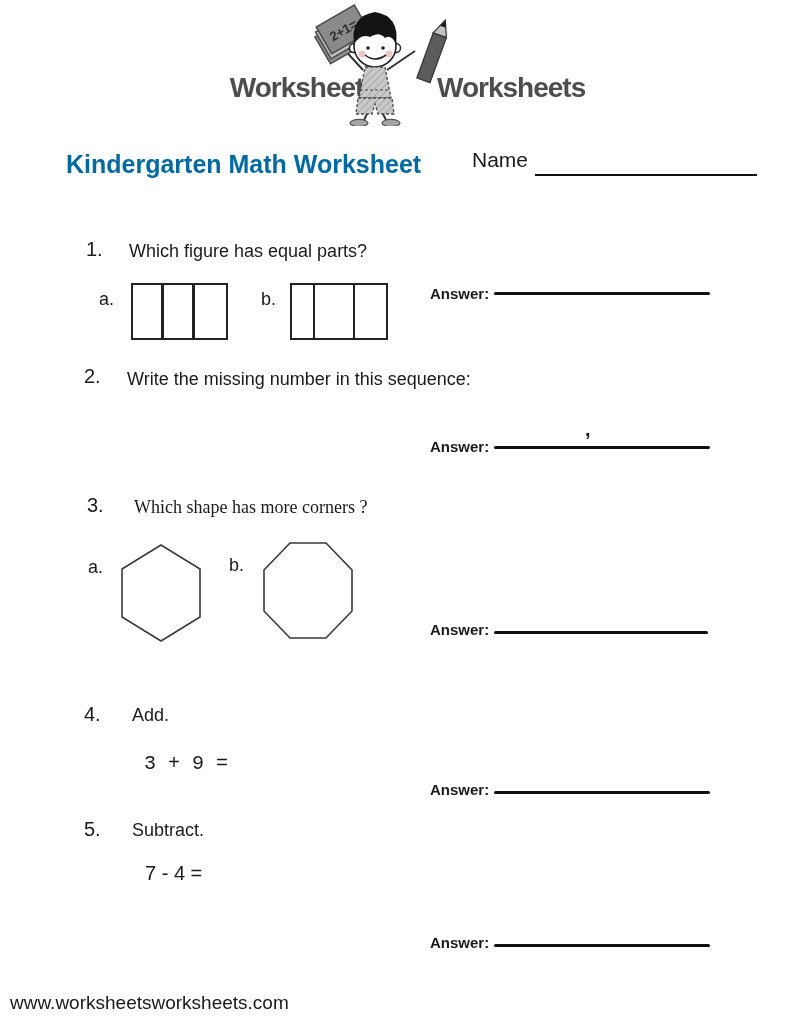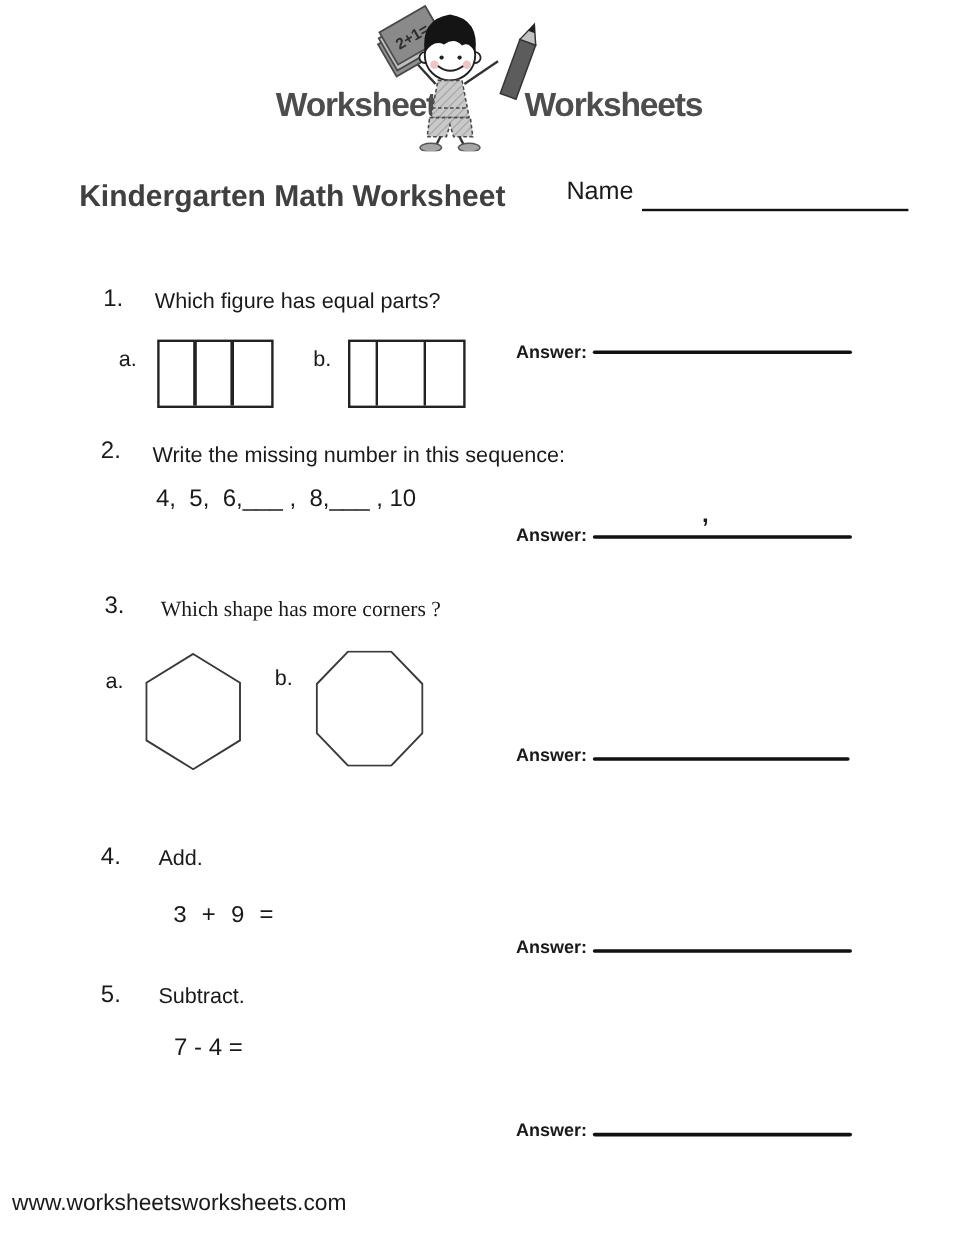--- a/index.html
+++ b/index.html
@@ -11,21 +11,21 @@
   html,body{background:#ffffff;}
   body{font-family:"Liberation Sans", sans-serif;color:var(--ink);}
   .page{position:relative;width:800px;height:1035px;background:#fff;margin:0 auto;overflow:hidden;}
   .abs{position:absolute;}
 
   
   .logo-text{top:72px;font-size:28px;font-weight:bold;letter-spacing:-1px;color:var(--logo-gray);}
   .logo-kid{left:303px;top:4px;z-index:2;}
 
   
-  .title{left:66px;top:150px;font-size:25px;font-weight:bold;color:#404040;}
+  .title{left:66px;top:150px;font-size:25px;font-weight:bold;color:#0369a1;}
   .name-label{left:472px;top:148px;font-size:21px;}
   .name-line{left:535px;top:150px;width:222px;height:26px;border-bottom:2px solid #111;}
   .subtitle{left:66px;top:197px;font-size:19px;}
 
   .qnum{font-size:20px;}
   .qtext{font-size:18px;}
   .optlabel{font-size:18px;}
   .expr{font-size:20px;}
   .seq{font-size:20px;white-space:pre;}
   .ans-label{font-size:15px;font-weight:700;}
@@ -114,21 +114,20 @@
   <div class="fig-rect" style="left:290px;top:283px;width:98px;height:57px;">
     <div class="divider" style="left:21px;width:2px;"></div>
     <div class="divider" style="left:61px;width:2px;"></div>
   </div>
 
   <div class="abs ans-label" style="left:430px;top:285px;">Answer:</div>
   <div class="abs ans-line" style="left:494px;top:292px;"></div>
 
   <div class="abs qnum" style="left:84px;top:365px;">2.</div>
   <div class="abs qtext" style="left:127px;top:369px;">Write the missing number in this sequence:</div>
-  <div class="abs seq" style="left:130px;top:405px;">4,  5,  6,___ ,  8,___ , 10</div>
 
   <div class="abs ans-label" style="left:430px;top:438px;">Answer:</div>
   <div class="abs" style="left:585px;top:418px;font-size:20px;font-weight:bold;">,</div>
   <div class="abs ans-line" style="left:494px;top:446px;"></div>
 
   <div class="abs qnum" style="left:87px;top:494px;">3.</div>
   <div class="abs qtext" style="left:134px;top:497px;font-family:Liberation Serif, serif;">Which shape has more corners ?</div>
 
   <div class="abs optlabel" style="left:88px;top:557px;">a.</div>
   <div class="abs" style="left:121px;top:544px;">

